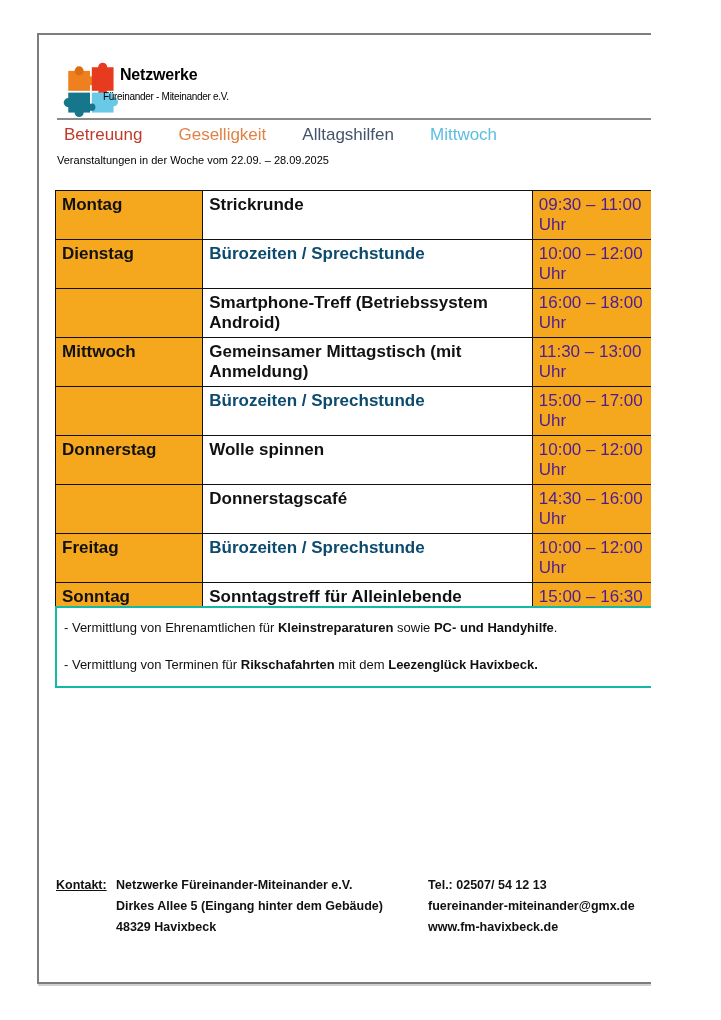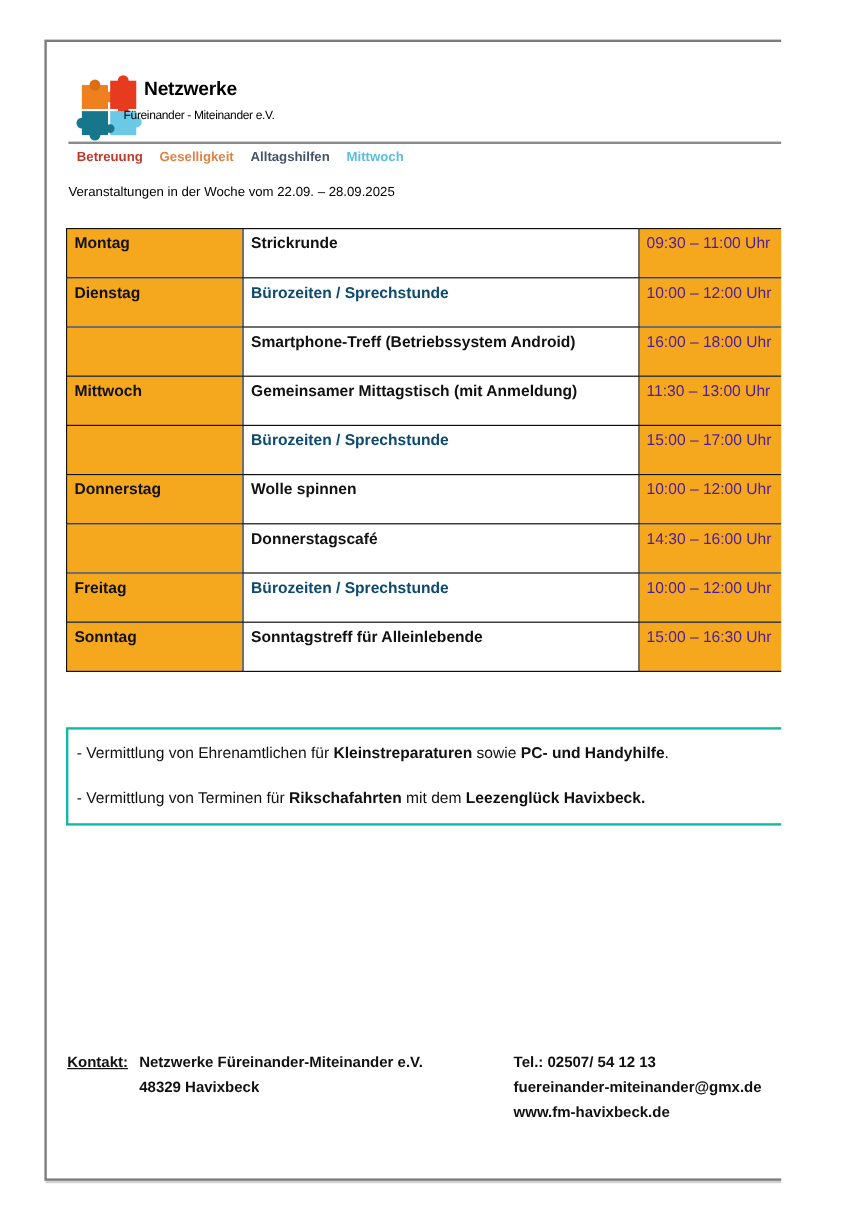--- a/index.html
+++ b/index.html
@@ -18,36 +18,36 @@
     box-shadow:1px 2px 0 rgba(0,0,0,.18);
   }
 
   
   .logo-puzzle { position:absolute; left:22px; top:25px; width:58px; height:58px; }
   .logo-line1 { position:absolute; left:81px; top:31px; font-size:16px; font-weight:bold; letter-spacing:-0.2px; }
   .logo-line2 { position:absolute; left:64px; top:56px; font-size:10px; font-weight:normal; letter-spacing:-0.3px; }
 
   .rule { position:absolute; left:18px; top:83px; width:610px; height:2px; background:#8a8a8a; }
 
-  .nav { position:absolute; left:25px; top:90px; display:flex; gap:14px; font-size:11px; font-weight:bold; }
+  .nav { position:absolute; left:25px; top:90px; display:flex; gap:36px; font-size:17px; font-weight:normal; }
   .nav-betreuung   { color:#BE3B2B; }
   .nav-geselligkeit{ color:#DF8244; }
   .nav-alltagshilfen{ color:#44546A; }
   .nav-beratung    { color:#5BBEE0; }
 
   .page-title { position:absolute; left:18px; top:119px; font-size:11px; font-weight:normal; color:#000; }
 
   
   table.schedule {
     position:absolute; left:16px; top:155px;
     border-collapse:collapse; table-layout:fixed; width:610px;
   }
   table.schedule td {
     border:1.5px solid #111; vertical-align:top;
-    padding:4px 6px; height:41px; font-size:13px; overflow:hidden;
+    padding:4px 6px; height:41px; font-size:17px; overflow:hidden;
   }
   td.c-day, td.c-time { background:#F5A71E; }
   .day  { font-weight:bold; color:#111; }
   .event-main { font-weight:bold; color:#111; }
   .event-main.accent { color:#0c4a6e; }
   .event-note { font-weight:bold; color:#111; }
   .time { color:#4c1d95;margin-top:41px; }
 
   
   .info-box {
@@ -155,20 +155,21 @@
 
     <div class="info-box">
       <div class="info-line"><span>- Vermittlung von Ehrenamtlichen für </span><b>Kleinstreparaturen</b><span> sowie </span><b>PC- und Handyhilfe</b><span>.</span></div>
       <div class="info-line"><span>- Vermittlung von Terminen für </span><b>Rikschafahrten</b><span> mit dem </span><b>Leezenglück Havixbeck.</b><span></span></div>
     </div>
 
     <div class="footer">
       <div class="kontakt-label">Kontakt:</div>
       <div class="addr">
         <div>Netzwerke Füreinander-Miteinander e.V.</div>
+        <div>Dirkes Allee 5 (Eingang hinter dem Gebäude)</div>
         <div>48329 Havixbeck</div>
       </div>
       <div class="detail">
         <div>Tel.: 02507/ 54 12 13</div>
         <div>fuereinander-miteinander@gmx.de</div>
         <div>www.fm-havixbeck.de</div>
       </div>
     </div>
 
   </div>

